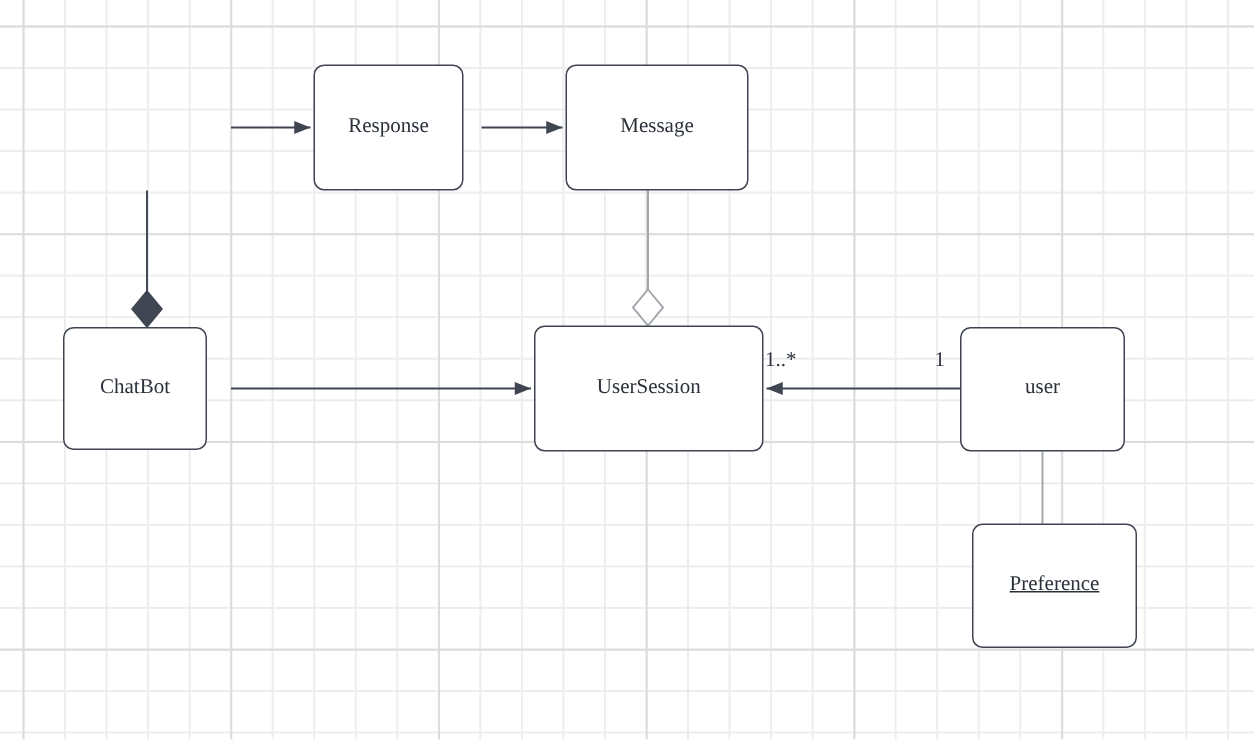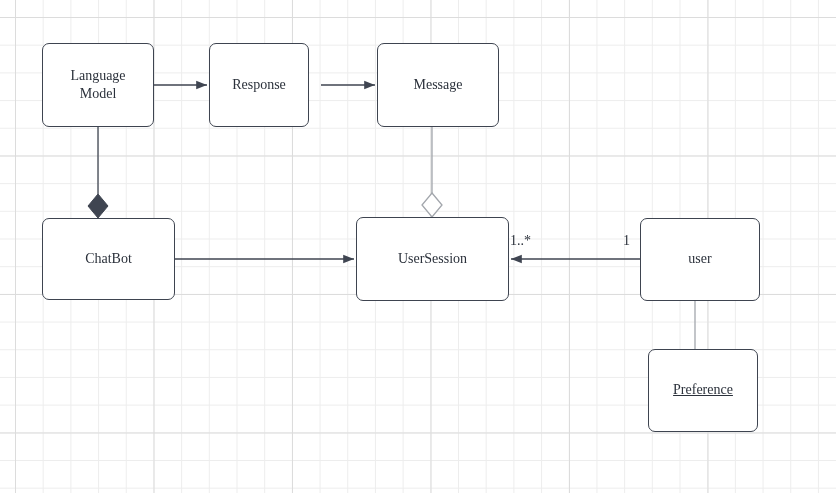--- a/index.html
+++ b/index.html
@@ -76,23 +76,23 @@
     text-align: center;
     color: var(--text-color, #2b313b);
     font-size: 14px;
     line-height: 1.3;
     cursor: default;
   }
 
   .node-language-model { left: 42px;  top: 43px;  width: 112px; height: 84px; }
   .node-response       { left: 209px; top: 43px;  width: 100px; height: 84px; }
   .node-message        { left: 377px; top: 43px;  width: 122px; height: 84px; }
-  .node-chatbot        { left: 42px;  top: 218px; width: 133px; height: 82px; }
+  .node-chatbot        { left: 42px;  top: 218px; width: 96px; height: 82px; }
   .node-usersession    { left: 356px; top: 217px; width: 153px; height: 84px; }
-  .node-user           { left: 640px; top: 218px; width: 120px; height: 83px; }
+  .node-user           { left: 640px; top: 218px; width: 110px; height: 83px; }
   .node-preference     { left: 648px; top: 349px; width: 110px; height: 83px; text-decoration: underline; }
 
   .node-language-model .node-label { display: inline-block; width: 84px; }
 
   .edge-label {
     position: absolute;
     color: var(--text-color, #2b313b);
     font-size: 14px;
     line-height: 1;
     white-space: nowrap;
@@ -122,23 +122,20 @@
     <path class="edge light" d="M432,127 L432,193"></path>
     <polygon class="diamond-hollow" points="432,193 442,205 432,217 422,205"></polygon>
 
     <path class="edge" marker-end="url(#arrow)" d="M154,259 L354,259"></path>
 
     <path class="edge" marker-end="url(#arrow)" d="M640,259 L511,259"></path>
 
     <path class="edge light" d="M695,301 L695,349"></path>
   </svg>
 
-  <div class="node node-language-model">
-    <span class="node-label">Language Model</span>
-  </div>
 
   <div class="node node-response">
     <span class="node-label">Response</span>
   </div>
 
   <div class="node node-message">
     <span class="node-label">Message</span>
   </div>
 
   <div class="node node-chatbot">

